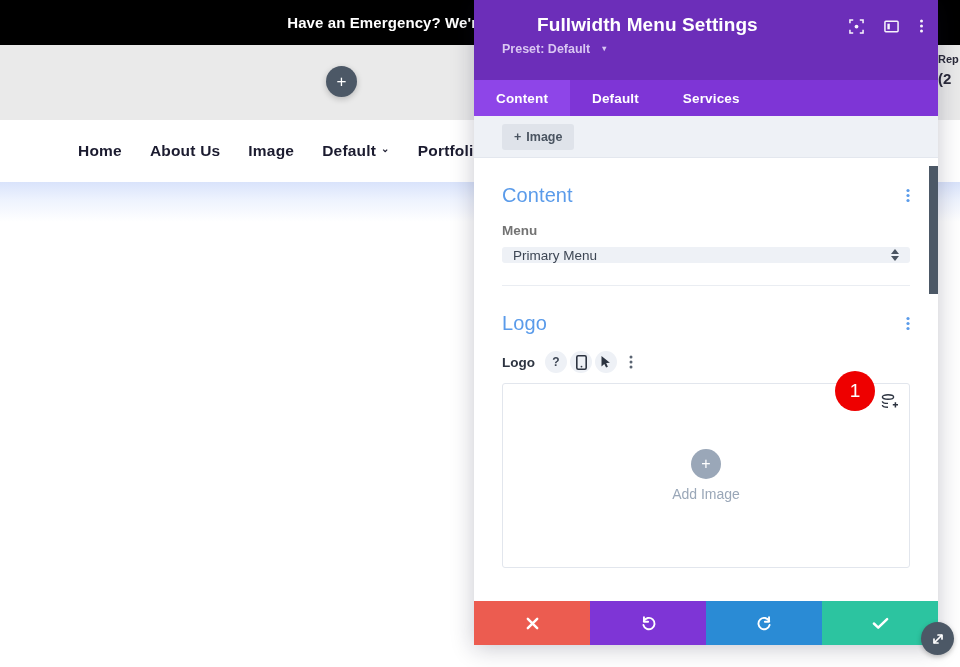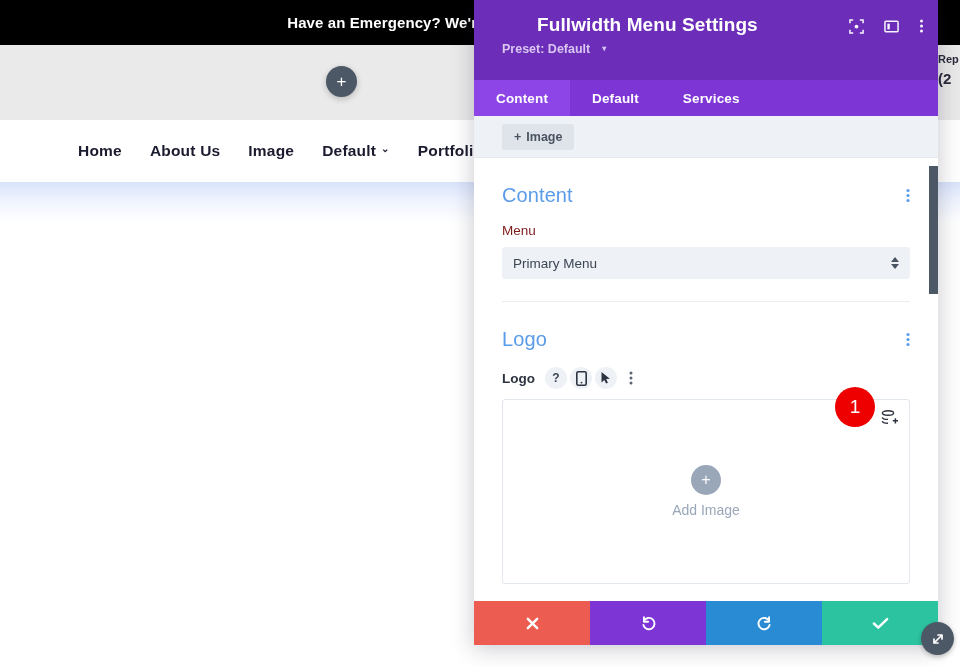--- a/index.html
+++ b/index.html
@@ -139,26 +139,26 @@
   .section + .section { border-top: 1px solid #eaedf2; }
   .section-title {
     color: #5a9bea; font-size: 20px; font-weight: normal;
     letter-spacing: .1px;
   }
   .section-menu {
     position: absolute; top: 30px; right: 0; cursor: pointer;
   }
 
   .field-label {
-    font-size: 13.5px; font-weight: normal; color: #7f1d1d;
+    font-size: 13.5px; font-weight: bold; color: #737373;
     margin: 16px 0 9px 0;
   }
   .select-wrap { position: relative; }
   .select-box {
-    width: 100%; height: 32px;
+    width: 100%; height: 16px;
     background: #eef1f6; border: 0; border-radius: 3px;
     padding: 0 30px 0 11px;
     font-family: "Liberation Sans", sans-serif;
     font-size: 13.5px; color: #3d4characters; color: #3d4654;
     display: flex; align-items: center; cursor: pointer;
   }
   .select-arrows {
     position: absolute; right: 11px; top: 50%; transform: translateY(-50%);
     display: flex; flex-direction: column; gap: 2px; pointer-events: none;
   }

